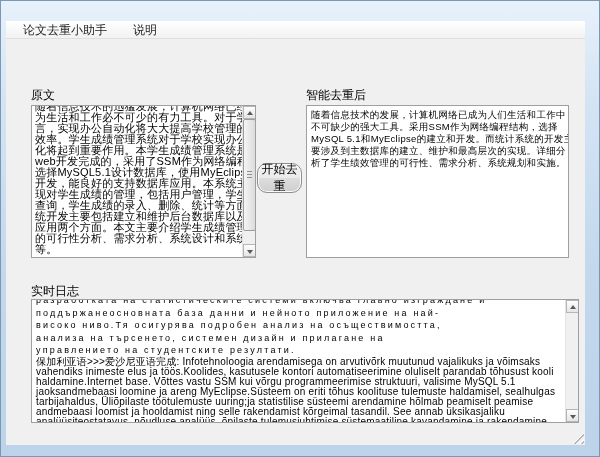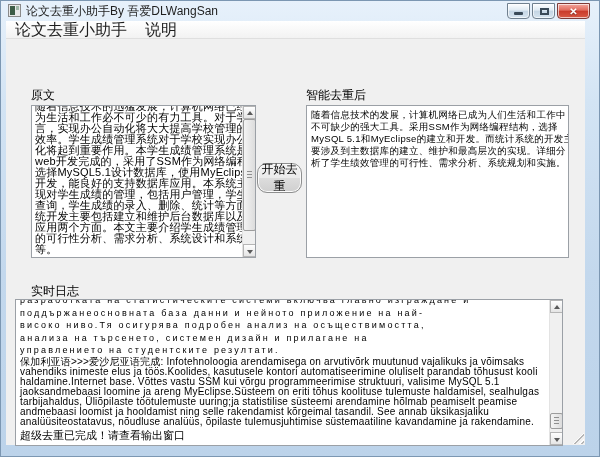--- a/index.html
+++ b/index.html
@@ -17,21 +17,21 @@
   .title-text { position:absolute; left:25px; top:0; height:20px; line-height:20px; font-size:12px; color:#1e1e1e; white-space:nowrap; }
 
   .caption-buttons { position:absolute; top:2px; right:9px; display:flex; gap:2px; }
   .cap-btn { width:23px; height:16px; border:1px solid #70808f; border-radius:0 0 4px 4px; background:linear-gradient(180deg,#fdfeff 0%,#dfeaf3 45%,#c4d5e4 50%,#d7e5f0 100%); position:relative; box-shadow:inset 0 0 0 1px rgba(255,255,255,.65); }
   .cap-btn.close { width:33px; border-color:#7e3a36; background:linear-gradient(180deg,#f3a79e 0%,#e06a5c 45%,#c93a2a 50%,#d95a45 100%); color:#fff; font-size:10px; font-weight:bold; text-align:center; line-height:15px; text-shadow:0 1px 1px rgba(0,0,0,.4); }
   .min-glyph { position:absolute; left:6px; bottom:3px; width:9px; height:3px; background:#3a4a58; border-radius:1px; }
   .max-glyph { position:absolute; left:7px; top:4px; width:9px; height:7px; border:2px solid #3a4a58; background:transparent; }
 
   
   .menubar { position:absolute; left:5px; right:14px; top:20px; height:18px; background:linear-gradient(180deg,#ffffff,#f2f2f2); border-bottom:1px solid #dfdfdf; display:flex; align-items:center; }
-  .menu-item { font-size:16px; color:#1e1e1e; padding:0 9px; height:18px; line-height:18px; }
+  .menu-item { font-size:12px; color:#1e1e1e; padding:0 9px; height:18px; line-height:18px;margin-left:8px; }
 
   
   .content { position:absolute; left:5px; right:14px; top:38px; bottom:11px; background:#f0f0f0; }
 
   
   .radio-group { position:absolute; left:0; top:14px; right:0; height:16px; }
   .radio { position:absolute; display:flex; align-items:center; gap:5px; height:14px; cursor:default; }
   .radio .dot { width:11px; height:11px; border-radius:50%; border:1px solid #8e9aa5; background:radial-gradient(circle at 40% 35%, #ffffff 0%, #ececec 70%, #dcdcdc 100%); position:relative; }
   .radio.checked .dot::after { content:""; position:absolute; left:2px; top:2px; width:5px; height:5px; border-radius:50%; background:radial-gradient(circle at 38% 35%, #7ec0ef 0%, #2a76c4 55%, #16528f 100%); }
   .radio .rlabel { font-size:12px; color:#000; line-height:14px; }
@@ -42,21 +42,21 @@
   
   .sec-label { position:absolute; font-size:12px; color:#000; }
   .lbl-original { left:25px; top:48px; }
   .lbl-result   { left:300px; top:48px; }
   .lbl-log      { left:25px; top:244px; }
 
   
   .textbox { position:absolute; background:#fff; border:1px solid #9ba0a6; overflow:hidden; }
   .box-original { left:25px; top:66px; width:225px; height:153px; }
   .box-result   { left:300px; top:66px; width:263px; height:153px; }
-  .box-log      { left:9px; top:260px; width:548px; height:147px; }
+  .box-log      { left:25px; top:260px; width:548px; height:124px; }
 
   .cn-text { white-space:pre; color:#000; }
   .box-original .cn-text { position:absolute; left:3px; top:-5px; right:16px; font-size:11px; line-height:11px; letter-spacing:0.2px; }
   .box-result   .cn-text { position:absolute; left:4px; top:3px;  right:4px;  font-size:9.5px; line-height:12px; letter-spacing:0.3px; }
 
   .log-inner { position:absolute; left:4px; top:-6px; right:16px; bottom:0; }
   .log-bg { white-space:pre; font-size:9px; line-height:12.5px; letter-spacing:2.2px; color:#000; }
   .log-et { white-space:pre; font-size:10px; line-height:10px; letter-spacing:0.2px; color:#000; }
   .log-status { white-space:pre; font-size:11px; line-height:14px; margin-top:1px; color:#000; }
 
@@ -81,33 +81,20 @@
   .resize-grip { position:absolute; right:1px; bottom:1px; width:12px; height:12px;
       background:
         linear-gradient(135deg, transparent 0 50%, #ffffff 50% 58%, #a8a8a8 58% 66%, transparent 66% 76%, #ffffff 76% 84%, #a8a8a8 84% 92%, transparent 92%);
       opacity:.8; }
 </style>
 </head>
 <body>
 
 <div class="window">
 
-  <div class="titlebar">
-    <span class="app-icon"></span>
-    <span class="title-text">论文去重小助手By 吾爱DLWangSan</span>
-    <div class="caption-buttons">
-      <div class="cap-btn">
-          <span class="min-glyph"></span>
-        </div>
-      <div class="cap-btn">
-          <span class="max-glyph"></span>
-        </div>
-      <div class="cap-btn close"><span>✕</span></div>
-    </div>
-  </div>
 
   <div class="menubar">
     <div class="menu-item">论文去重小助手</div>
     <div class="menu-item">说明</div>
   </div>
 
   <div class="content">
 
 
     <div class="sec-label lbl-original">原文</div>

